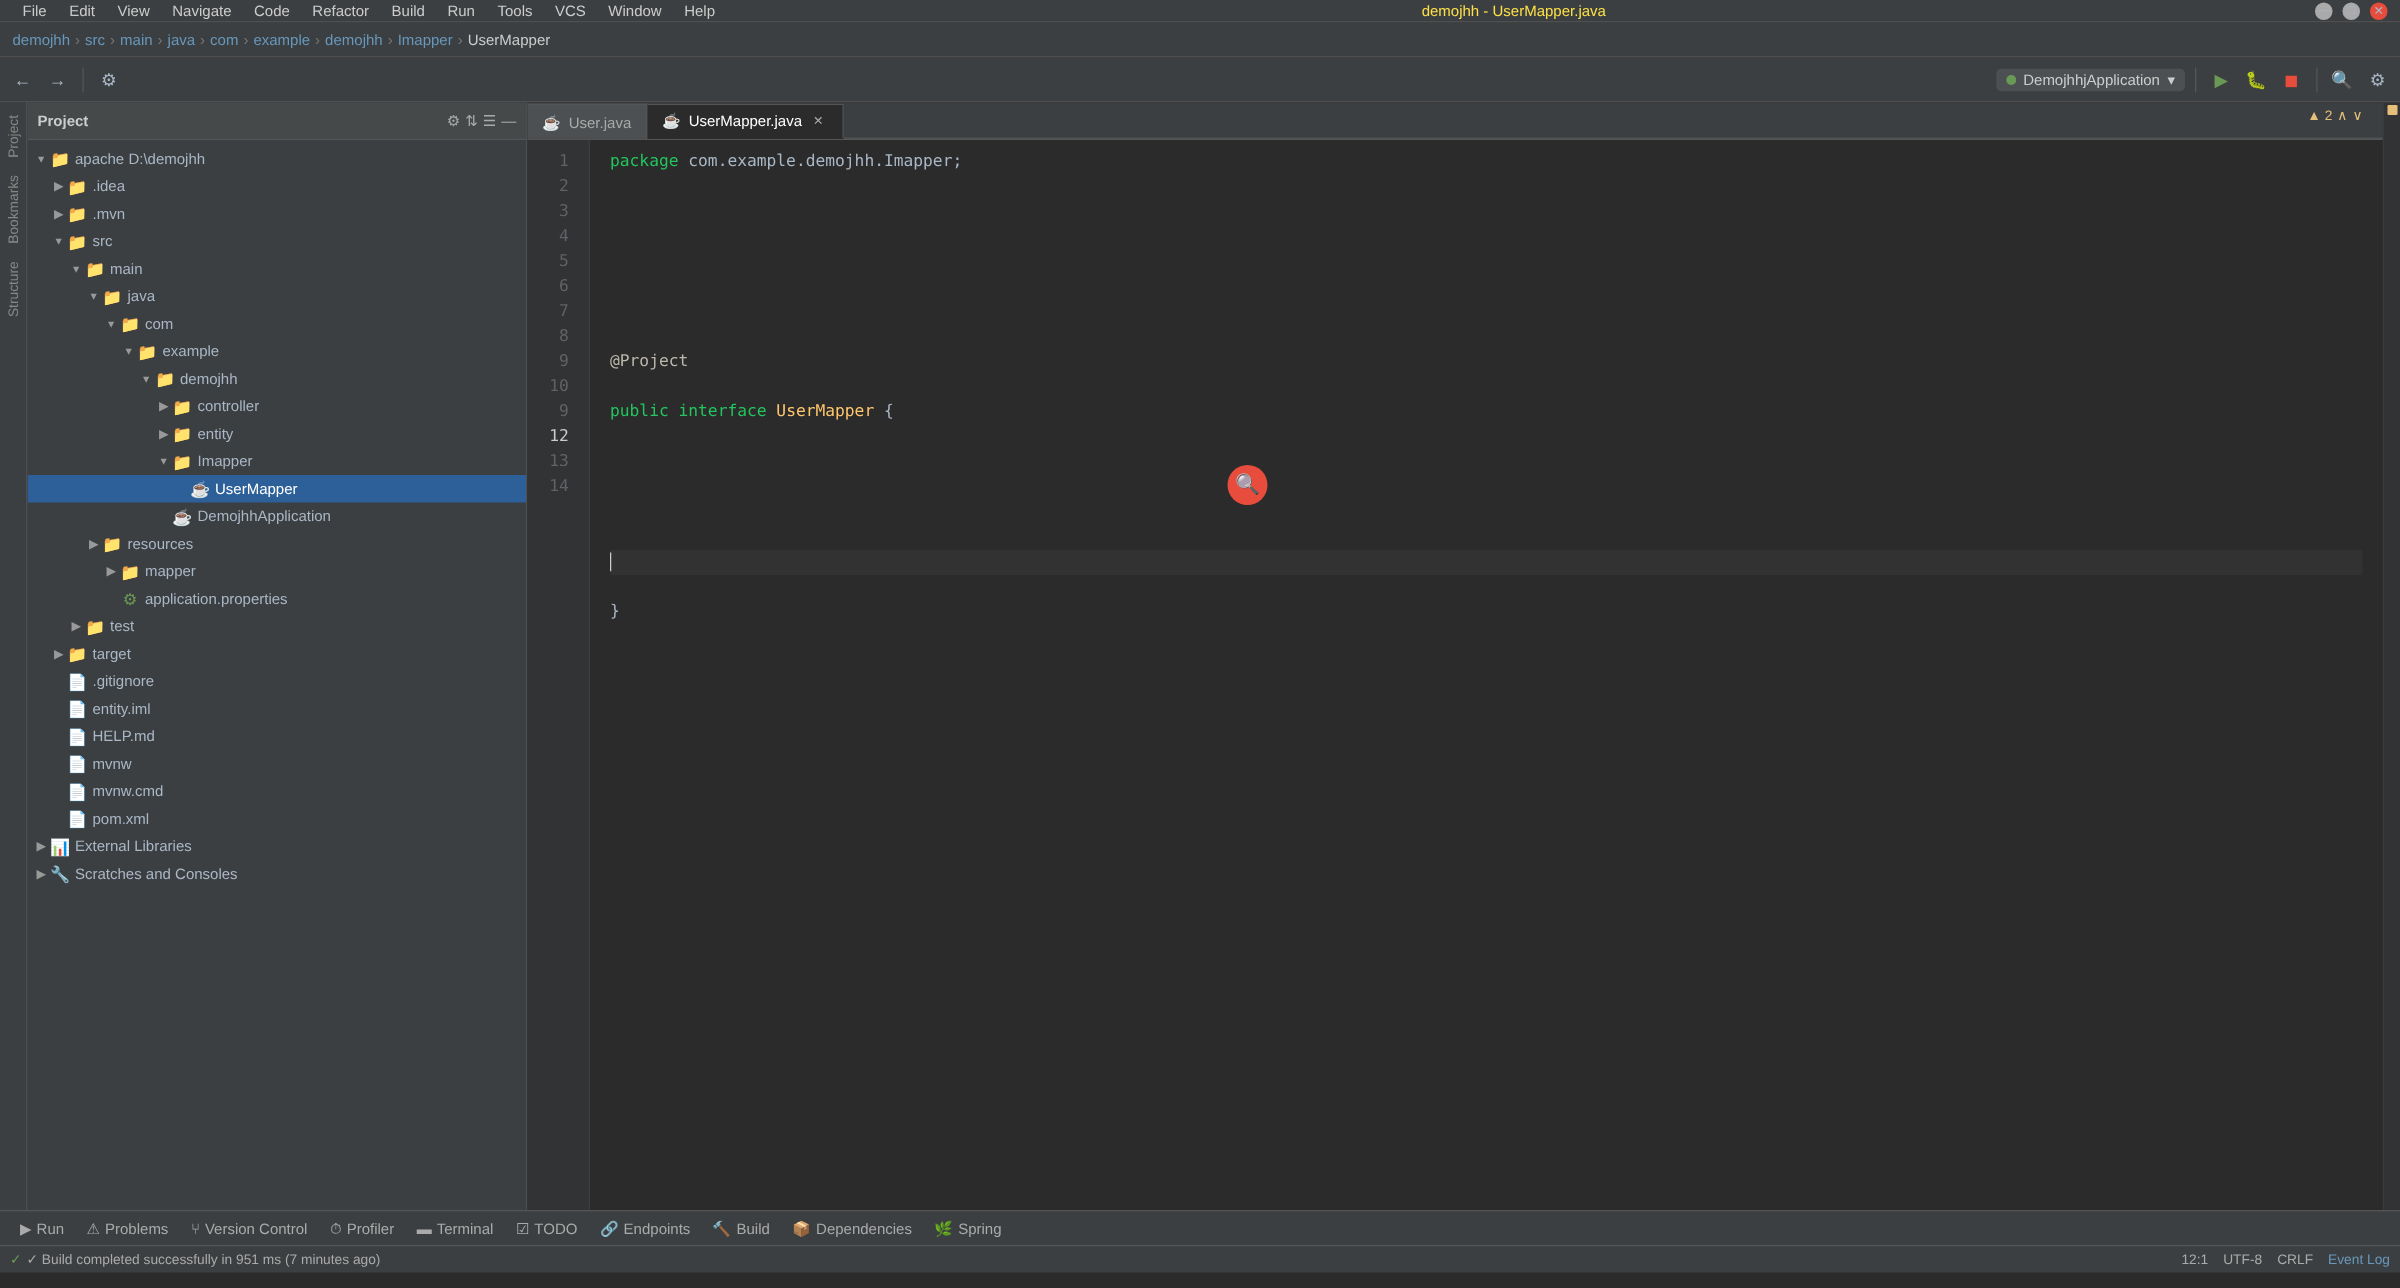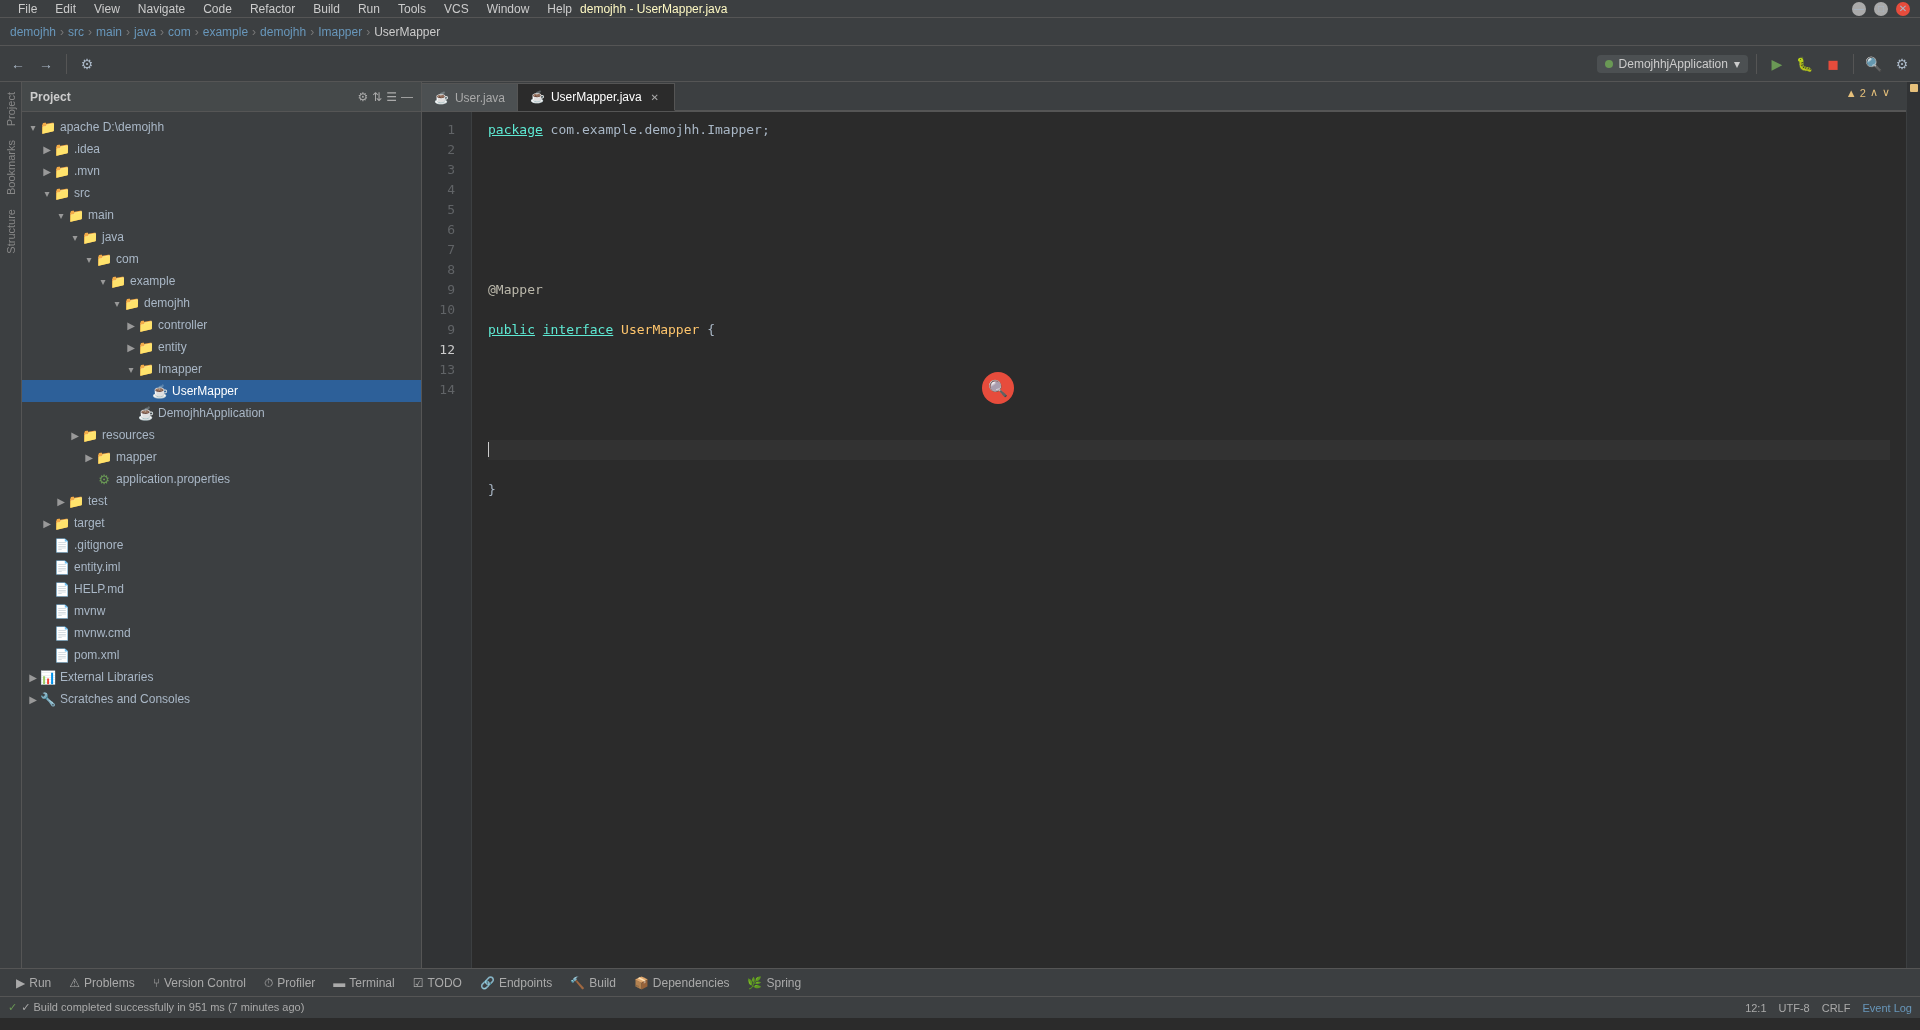--- a/index.html
+++ b/index.html
@@ -9,22 +9,22 @@
     #titlebar {
       height: 18px;
       background: #3c3f41;
       display: flex;
       align-items: center;
       padding: 0 10px;
       border-bottom: 1px solid #555;
     }
     #titlebar .window-title {
       flex: 1;
-      text-align: left;
-      color: #fef9c3;
+      text-align: center;
+      color: #fde047;
       font-size: 12px;
     }
     #titlebar .menu-bar {
       display: flex;
       gap: 2px;
       font-size: 12px;
     }
     #titlebar .menu-item {
       padding: 2px 8px;
       color: #ccc;
@@ -238,21 +238,21 @@
       padding: 8px 16px;
       font-family: 'Consolas', monospace;
       font-size: 13px;
       line-height: 20px;
       color: #a9b7c6;
       overflow: auto;
       background: #2b2b2b;
       white-space: pre;
     }
     
-    .kw { color: #5eead4; text-decoration: underline; }
+    .kw { color: #22c55e; }
     .annotation { color: #bbb8ab; }
     .iface { color: #ffc66d; }
     .line-code { height: 20px; display: block; }
     .cursor-line { background: #323232; }
 
     
     #right-gutter {
       width: 14px;
       background: #313335;
       border-left: 1px solid #3c3f41;
@@ -618,21 +618,21 @@
         <div class="line-num">10</div>
         <div class="line-num">9</div>
         <div class="line-num active">12</div>
         <div class="line-num">13</div>
         <div class="line-num">14</div>
       </div>
       <div id="code-area"><span class="line-code"><span class="kw">package</span> com.example.demojhh.Imapper;</span>
 <span class="line-code"></span>
 <span class="line-code"></span>
 <span class="line-code"></span>
-<span class="line-code"><span class="annotation">@Mapper</span></span>
+<span class="line-code"><span class="annotation">@Project</span></span>
 <span class="line-code"><span class="kw">public</span> <span class="kw">interface</span> <span class="iface">UserMapper</span> {</span>
 <span class="line-code"></span>
 <span class="line-code"></span>
 <span class="line-code cursor-line"><span style="border-left:1px solid #ccc;">&nbsp;</span></span>
 <span class="line-code">}</span>
 <span class="line-code"></span>
 </div>
 
       <div id="search-overlay">
         <div class="search-icon-btn">🔍</div>

